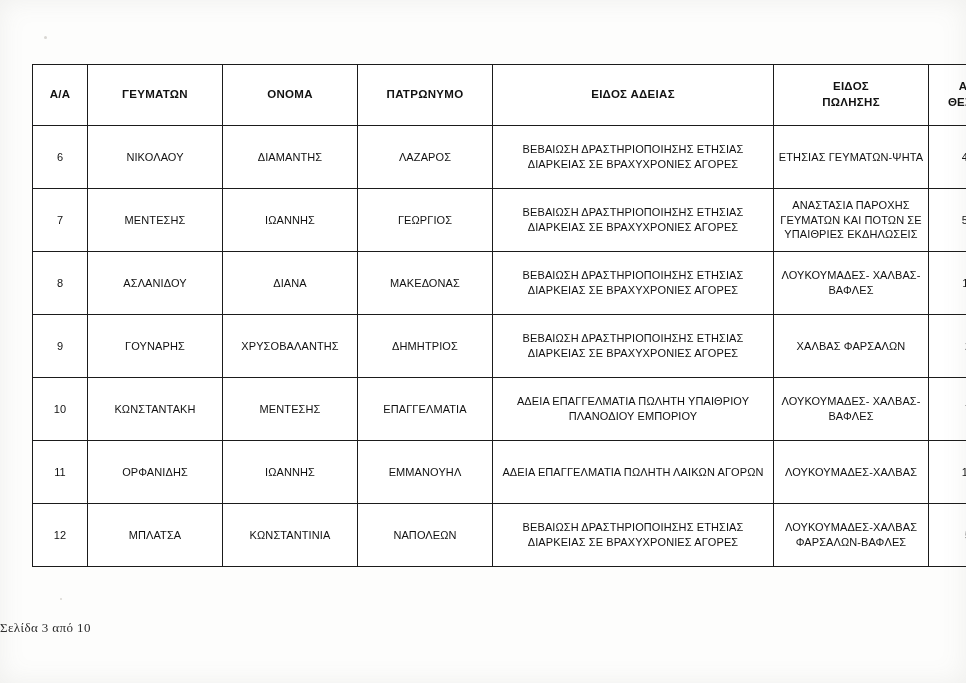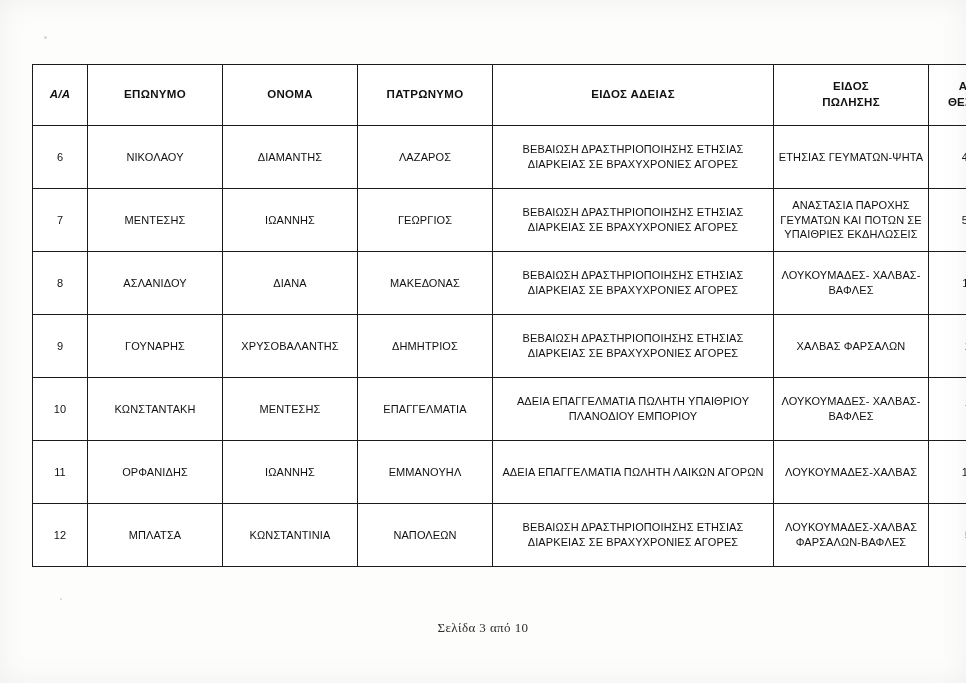--- a/index.html
+++ b/index.html
@@ -56,36 +56,35 @@
   }
   table.doc-table thead th {
     font-weight: bold;
     font-size: 11.5px;
     height: 52px;
     letter-spacing: 0.3px;
   }
   table.doc-table tbody td {
     height: 54px;
   }
-  .col-aa    { width: 48px; font-style: italic; }
+  .col-aa    { width: 48px; }
   .col-last  { width: 72px; }
   .col-first { width: 128px; }
   .col-name  { width: 128px; border-radius: 11px; }
   .col-patro { width: 128px; }
   .col-lic   { width: 274px; margin-top: 18px; }
   .col-sale  { width: 148px; }
   .cell-num {
     font-size: 11.5px;
   }
   .footer {
     position: absolute;
     left: 0;
     top: 620px;
     width: 966px;
-    text-align: center;
     font-family: "Liberation Serif", serif;
     font-size: 13px;
     color: #2b2b2b;
     letter-spacing: 0.4px;
   }
   .edge-shade {
     position: absolute;
     left: 0;
     top: 0;
     width: 966px;
@@ -101,21 +100,21 @@
 
   <div class="speck" style="left:44px; top:36px;"></div>
   <div class="speck" style="left:915px; top:300px;"></div>
   <div class="speck" style="left:60px; top:598px; width:2px; height:2px;"></div>
 
   <div class="table-wrap">
     <table class="doc-table">
       <thead>
         <tr>
           <th class="col-aa">Α/Α</th>
-          <th class="col-first">ΕΠΩΝΥΜΟ</th>
+          <th class="col-first">ΓΕΥΜΑΤΩΝ</th>
           <th class="col-name">ΟΝΟΜΑ</th>
           <th class="col-patro">ΠΑΤΡΩΝΥΜΟ</th>
           <th class="col-lic">ΕΙΔΟΣ ΑΔΕΙΑΣ</th>
           <th class="col-sale">
             <span>ΕΙΔΟΣ</span><br>
             <span>ΠΩΛΗΣΗΣ</span>
           </th>
           <th class="col-last">
             <span>ΑΡ.</span><br>
             <span>ΘΕΣΗΣ</span>

